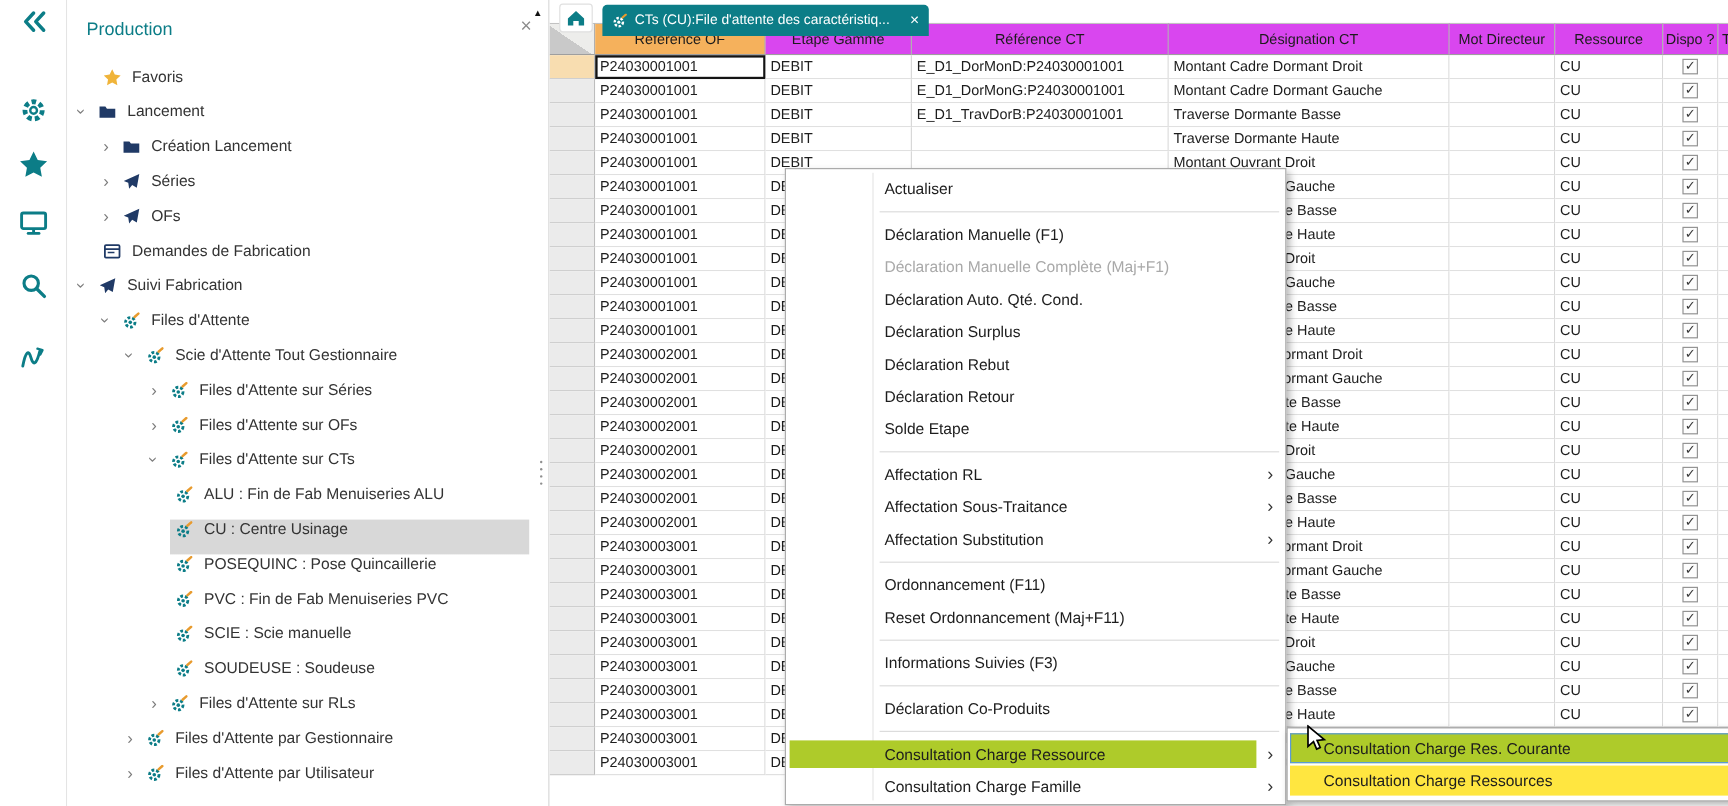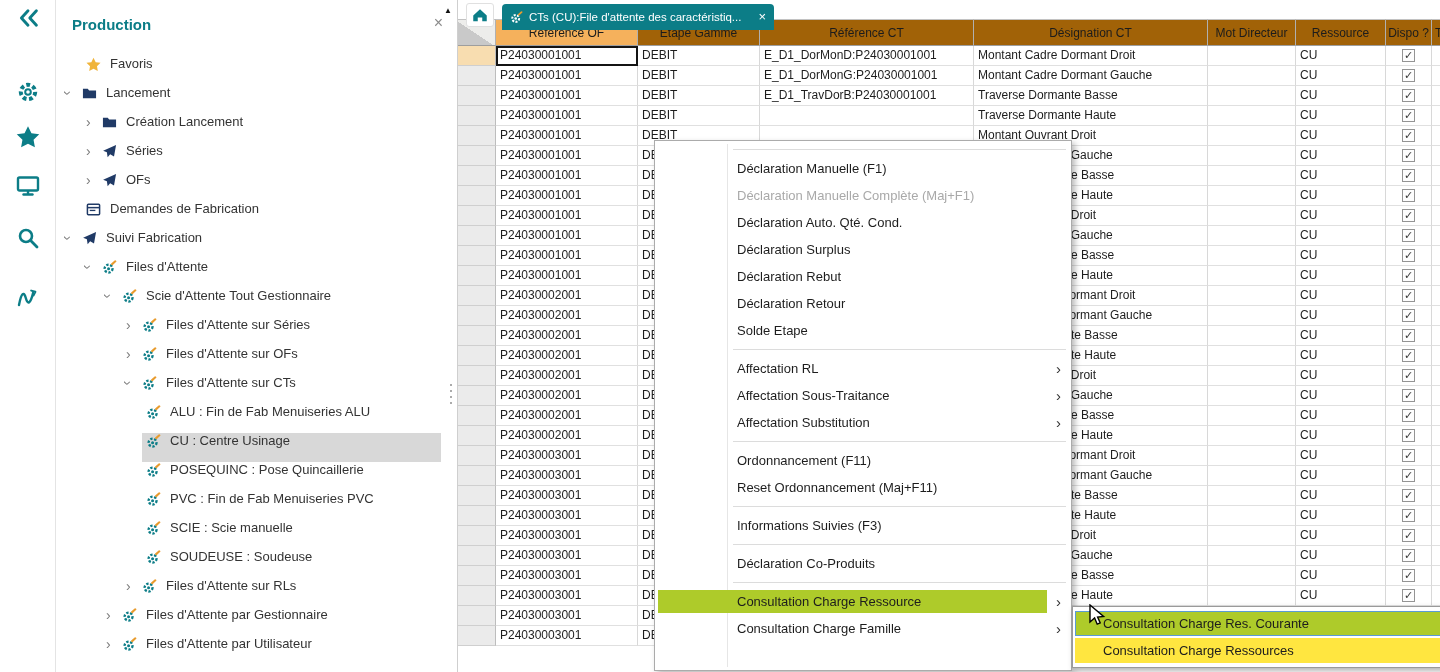--- a/index.html
+++ b/index.html
@@ -14,21 +14,21 @@
   
   #rail{position:absolute;left:0;top:0;width:56px;height:672px;background:#fff;border-right:1px solid #e4e4e4;
     display:flex;flex-direction:column;align-items:center}
   .rail-item{width:30px;height:28px;display:flex;align-items:center;justify-content:center;color:var(--teal);cursor:pointer}
   .rail-item svg{width:24px;height:24px}
   #rail .r0{margin-top:4px}#rail .r1{margin-top:46px}#rail .r2{margin-top:17px}
   #rail .r3{margin-top:21px}#rail .r4{margin-top:24px}#rail .r5{margin-top:32px}
   
   #sidebar{position:absolute;left:56px;top:0;width:402px;height:672px;background:#fff;border-right:1px solid #cfcfcf}
   .sb-head{height:56px;padding:16px 14px 0 16px;display:flex;align-items:flex-start}
-  .sb-title{color:var(--teal);font-weight:bold;font-size:15px}
+  .sb-title{color:var(--teal);font-weight:normal;font-size:15px}
   .sb-close{margin-left:auto;color:#8b8b8b;font-size:16px;line-height:14px;cursor:pointer}
   .tree{position:relative;padding-right:16px}
   .ti{height:29px;display:flex;align-items:flex-start;font-size:13px;color:#333;cursor:pointer;white-space:nowrap}
   .ti[data-level="0"]{padding-left:10px}
   .ti[data-level="1"]{padding-left:30px}
   .ti[data-level="2"]{padding-left:50px}
   .ti[data-level="3"]{padding-left:70px}
   .ti[data-level="4"]{padding-left:90px}
   .ti[data-selected]{background:linear-gradient(to right,transparent 86px,var(--selgray) 86px)}
   .exp{width:16px;color:#7c7c7c;font-size:14px;flex:0 0 16px}
@@ -55,21 +55,21 @@
   .tab svg{width:13px;height:13px;flex:0 0 13px;color:#fff}
   .tab-label{font-size:11.5px;white-space:nowrap;overflow:hidden;flex:1 1 auto}
   .tab-close{font-size:13px;line-height:12px;cursor:pointer;flex:0 0 auto}
   .titlebar{height:28px;background:var(--teal);color:#fff;display:flex;align-items:center;gap:8px;
     padding-left:10px;font-size:12.5px;font-weight:600;white-space:nowrap;overflow:hidden}
   .titlebar svg{width:14px;height:14px;flex:0 0 14px;color:#fff}
   
   .ghead,.trow{display:grid;grid-template-columns:38px 142px 122px 214px 234px 88px 90px 46px 60px}
   .ghead{height:27px}
   .gh{border-right:1px solid #b0b0b0;border-top:1px solid #c2c2c2;border-bottom:1px solid #9e9e9e;
-    background:#a16207;display:flex;align-items:center;justify-content:center;font-size:12px;color:#1c1c1c;cursor:pointer;overflow:hidden;white-space:nowrap}
+    background:#d946ef;display:flex;align-items:center;justify-content:center;font-size:12px;color:#1c1c1c;cursor:pointer;overflow:hidden;white-space:nowrap}
   .gh[data-sorted]{background:var(--orange)}
   .gh.c-corner{background:linear-gradient(to top right,#c9c9c9 47%,#ededeb 47%)}
   .ghead .gh:last-child{justify-content:flex-start;padding-left:3px}
   .trow{height:20px}
   .td{border-right:1px solid #d8d8d8;border-bottom:1px solid #e0e0e0;background:#fff;font-size:12px;
     line-height:19px;padding:0 4px;white-space:nowrap;overflow:hidden}
   .c-sel{background:#ebebeb;border-right:1px solid #bdbdbd;border-bottom:1px solid #cfcfcf}
   .c-sel[data-sel]{background:#f8ddb0}
   .c-of[data-focus]{outline:2px solid #141414;outline-offset:-2px}
   .c-dispo{display:flex;align-items:center;justify-content:center;padding:0}
@@ -953,20 +953,24 @@
             <span class="chk">✓</span>
           </span>
         </div>
         <div class="td c-t"></div>
       </div>
     </div>
 </div>
 
 <div class="ctxmenu">
 
+    <div class="mi" data-type="item">
+      <span class="milbl">Actualiser</span>
+
+    </div>
 
     <div class="mi" data-type="sep">
       
       
     </div>
 
     <div class="mi" data-type="item">
       <span class="milbl">Déclaration Manuelle (F1)</span>
 
     </div>

